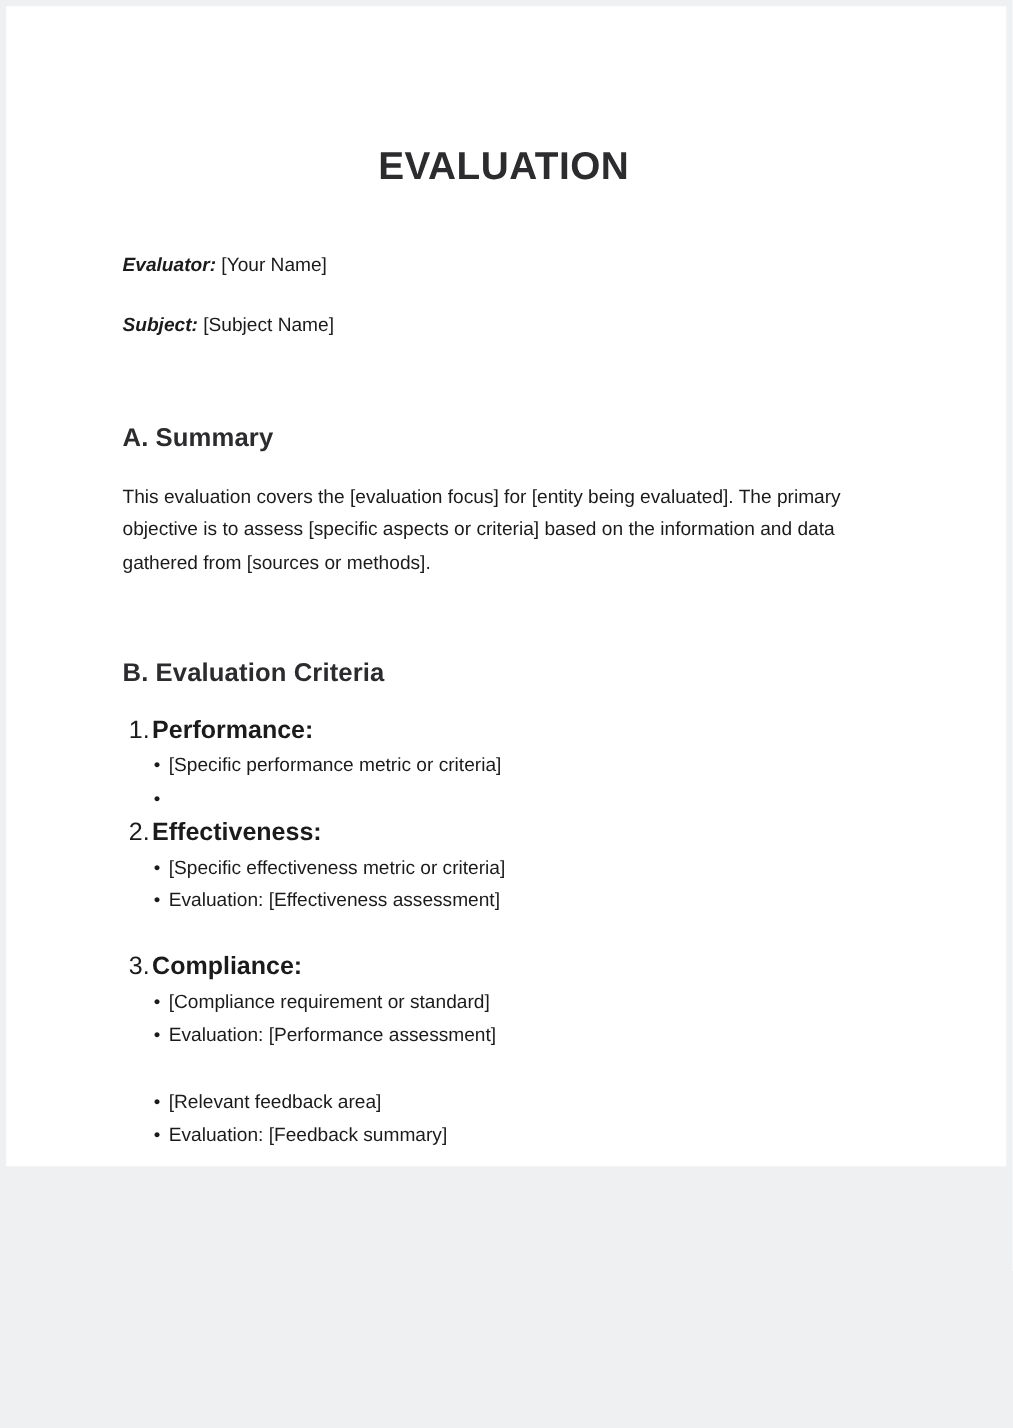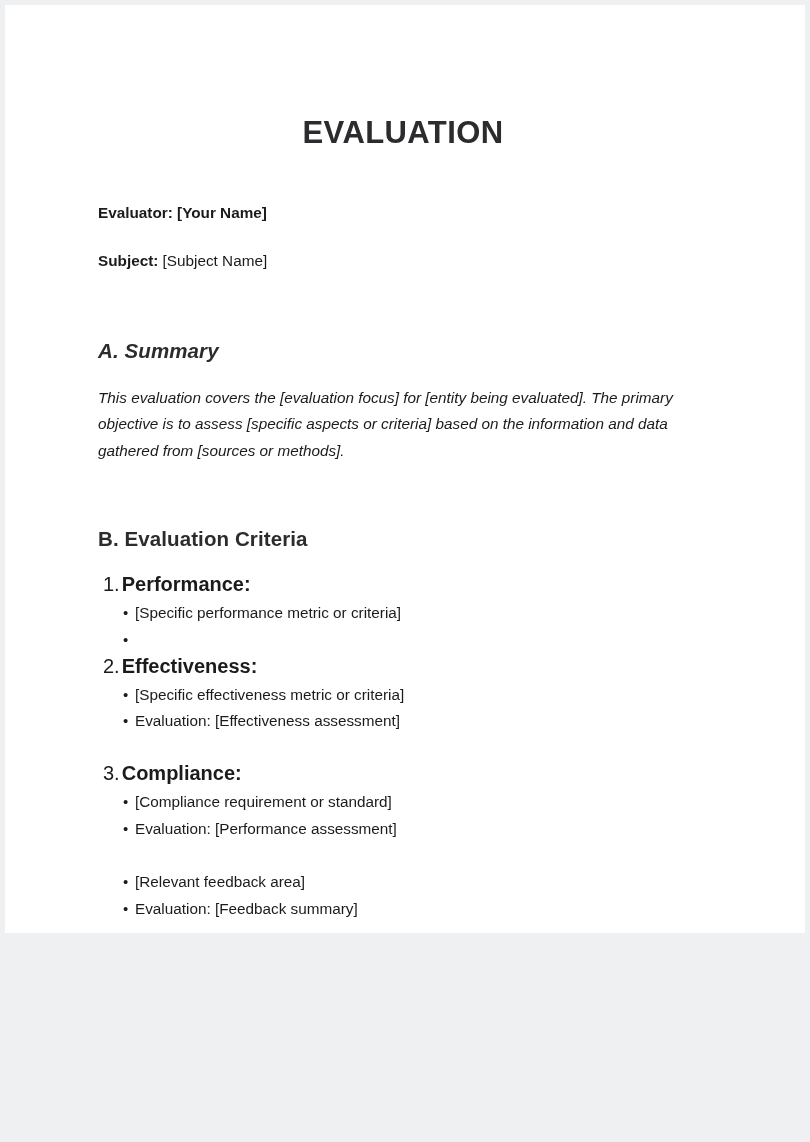--- a/index.html
+++ b/index.html
@@ -53,34 +53,34 @@
     margin-top: 21px;
   }
   .meta-line {
     font-size: 15.3px;
     line-height: 26.5px;
     color: #1b1b1b;
     white-space: nowrap;
   }
   .meta-line .lbl {
     font-weight: bold;
+    font-style: italic;
   }
   .meta-line .val {
     font-weight: normal;
   }
   .meta-line.all-bold .val {
-    font-weight: bold;
+    font-weight: normal;
   }
 
   .section {
     padding-left: 5px;
   }
   .section.summary {
     margin-top: 64px;
-    font-style: italic;
   }
   .section.criteria {
     margin-top: 62px;
   }
 
   .section-heading {
     margin: 0;
     font-size: 20.5px;
     line-height: 26px;
     font-weight: bold;

